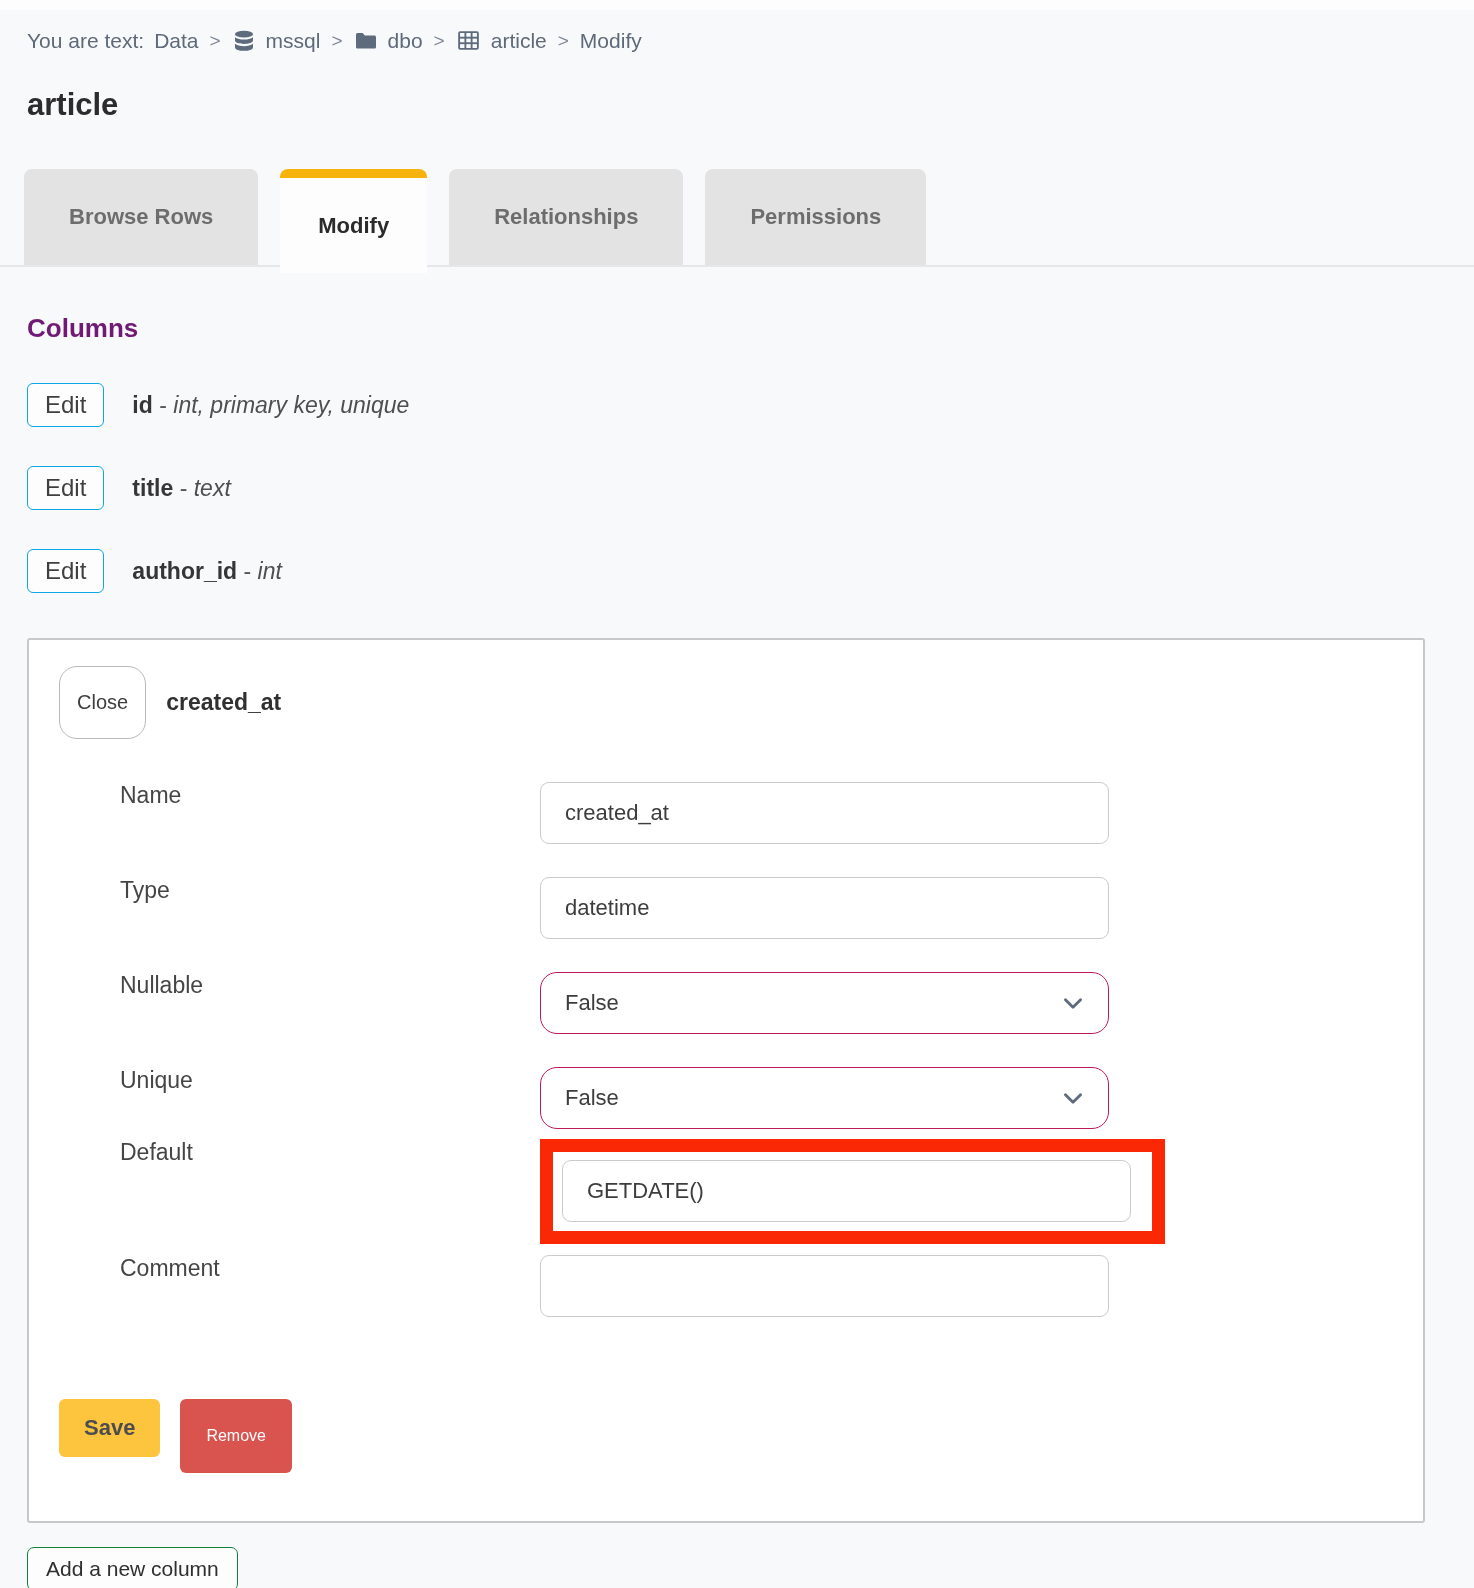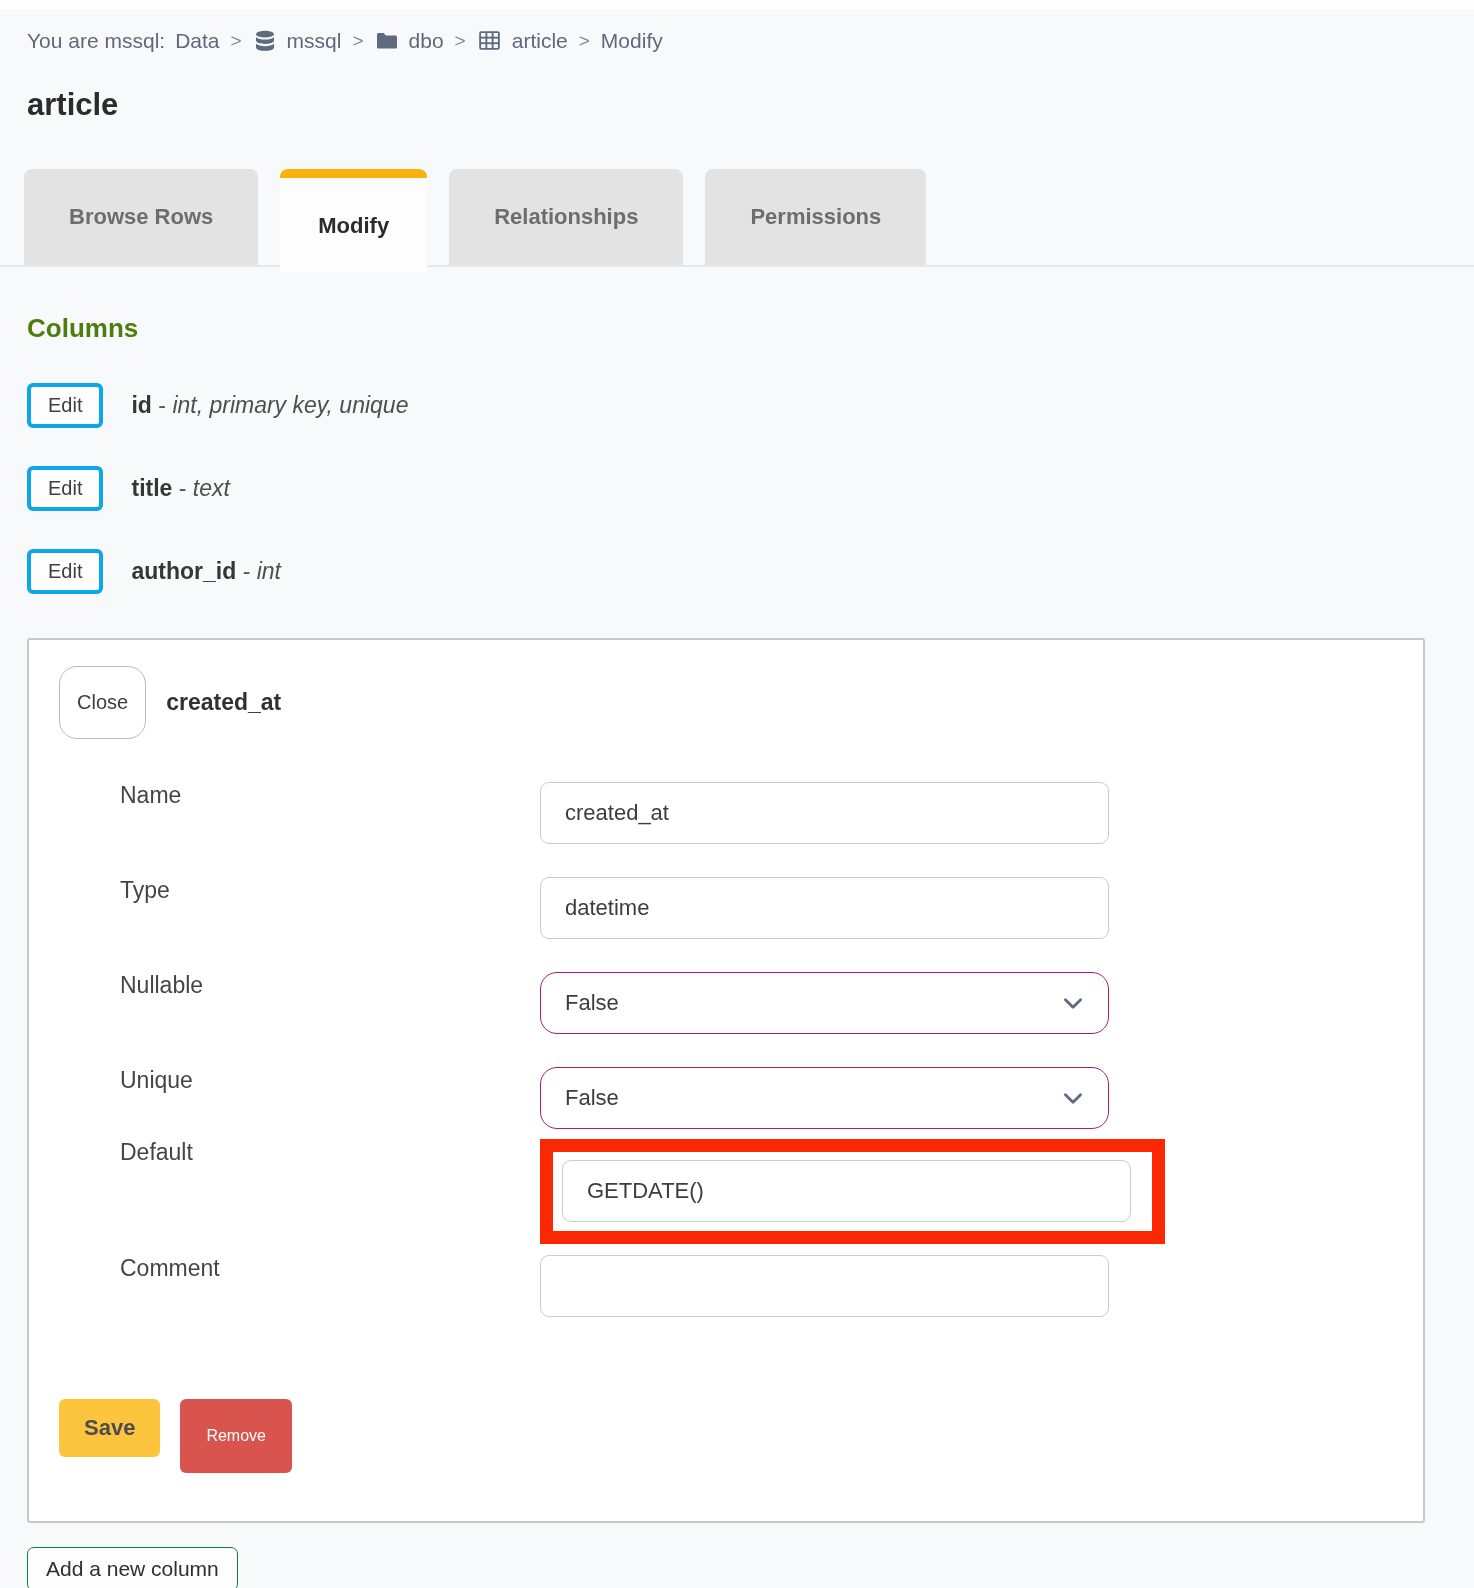--- a/index.html
+++ b/index.html
@@ -45,25 +45,25 @@
   }
   .tab.active {
     background:#fdfdfe; color:#2b2b2b;
     border-top:9px solid #f5b30b;
     height:104px; z-index:1;
     padding:0 38px;
   }
 
   
   .columns-section { margin-left:27px; }
-  .columns-heading { margin:40px 0 8px 0; font-size:26px; font-weight:700; color:#4d7c0f; line-height:30px; }
+  .columns-heading { margin:40px 0 8px 0; font-size:26px; font-weight:700; color:#701a75; line-height:30px; }
   .col-row { display:flex; align-items:center; gap:28px; margin-top:41px; height:42px; }
   .edit-btn {
-    background:#fdfdfe; border:4px solid #0ea5e9; border-radius:6px;
-    font-size:20px; color:#3f3f3f; padding:7px 17px;
+    background:#fdfdfe; border:1px solid #0ea5e9; border-radius:6px;
+    font-size:24px; color:#3f3f3f; padding:7px 17px;
     font-family:inherit; cursor:pointer;
   }
   .col-text { font-size:23px; color:#3a3a3a; }
   .col-name { font-weight:700; color:#363636; }
   .col-dash { color:#555; }
   .col-desc { font-style:italic; color:#4f4f4f; }
 
   
   .editor-panel {
     margin-top:46px; width:1398px;
@@ -121,21 +121,21 @@
     font-size:21px; color:#2f2f2f; padding:9px 18px;
     font-family:inherit; cursor:pointer;
   }
 </style>
 </head>
 <body>
 
 <div class="top-strip"></div>
 
 <nav class="breadcrumb">
-  <span class="bc-prefix">You are mssql:</span>
+  <span class="bc-prefix">You are text:</span>
   <span id="bc-items" style="display:flex;align-items:center;gap:10px;">
       <span class="bc-link">Data</span>
       <span class="bc-sep">&gt;</span>
       <span class="icon">
         <svg width="24" height="24" viewBox="0 0 24 24" fill="#5d6b7c" xmlns="http://www.w3.org/2000/svg">
     <ellipse cx="12" cy="5.2" rx="9" ry="3.4"></ellipse>
     <path d="M3 8.2c1.8 1.6 5.1 2.4 9 2.4s7.2-.8 9-2.4v3.4c0 1.9-4 3.4-9 3.4s-9-1.5-9-3.4z"></path>
     <path d="M3 14.8c1.8 1.6 5.1 2.4 9 2.4s7.2-.8 9-2.4v3.6c0 1.9-4 3.4-9 3.4s-9-1.5-9-3.4z"></path>
   </svg>
       </span>

